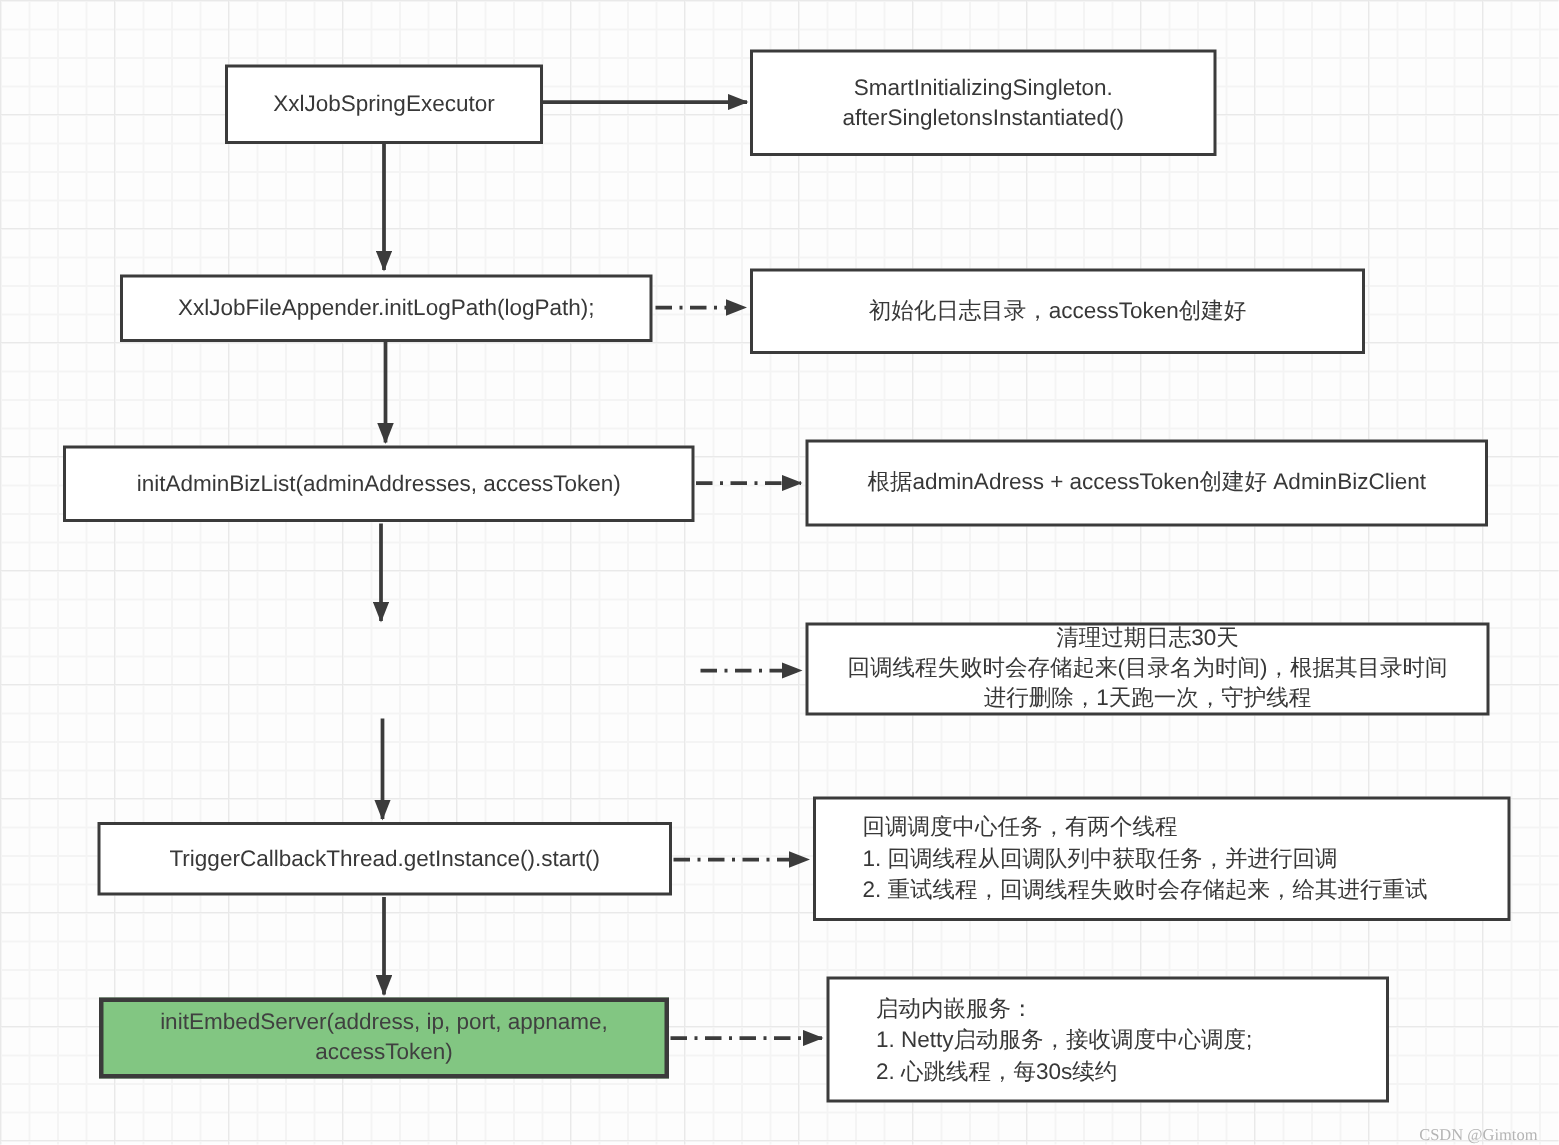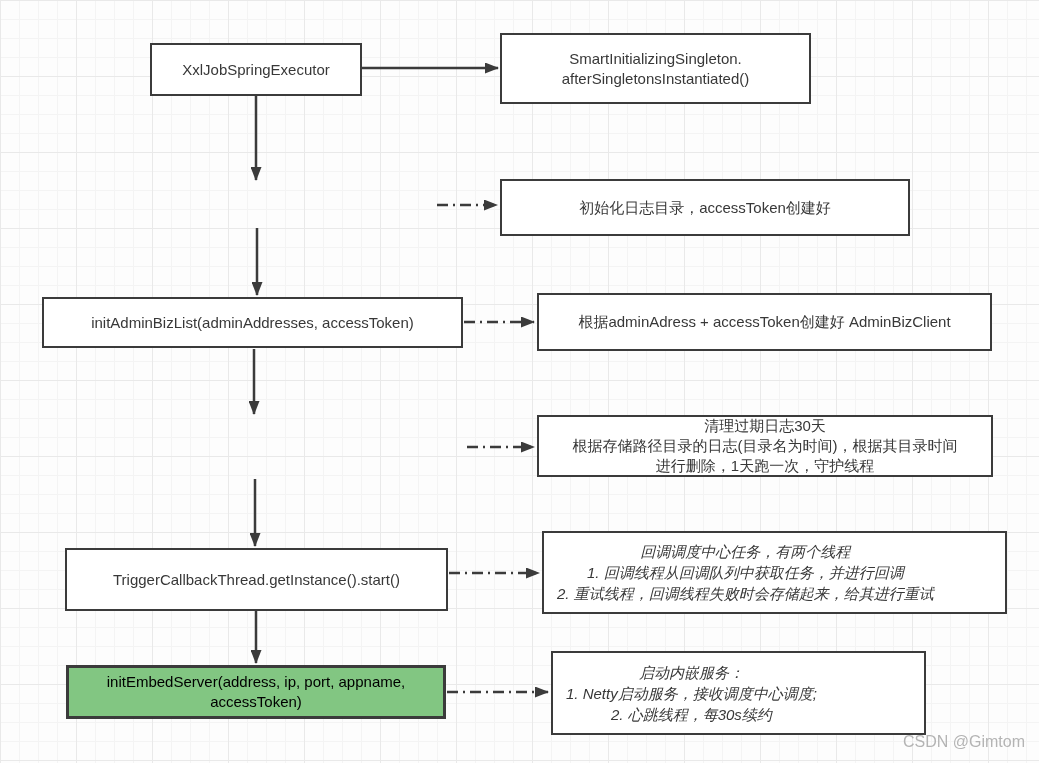--- a/index.html
+++ b/index.html
@@ -37,39 +37,39 @@
     justify-content: center;
     text-align: center;
     font-size: 15px;
     line-height: 20px;
     white-space: pre-line;
     padding: 2px 6px;
   }
 
   .node.left {
     justify-content: flex-start;
-    text-align: center;
-    padding-left: 13px;
+    text-align: left;
+    padding-left: 31px;
     padding-right: 8px;
     line-height: 21px;
-    font-style: italic;
   }
 
   .node.green {
     background: #82c682;
     border-width: 3px;
-    color: #000000;
+    color: #404040;
   }
 
   .watermark {
     position: absolute;
     right: 14px;
-    bottom: 12px;
-    font-size: 16px;
+    bottom: 0;
+    font-size: 11px;
     color: #b4b4b4;
+    font-family: Liberation Serif, serif;
   }
 </style>
 </head>
 <body>
 
 <div class="stage">
 
   <svg class="arrows" width="1039" height="763" viewBox="0 0 1039 763" xmlns="http://www.w3.org/2000/svg">
     <defs>
       <marker id="ah" viewBox="0 0 14 11" markerWidth="14" markerHeight="11" refX="13" refY="5.5" orient="auto" markerUnits="userSpaceOnUse">
@@ -93,33 +93,34 @@
 
     <line x1="256" y1="598" x2="256" y2="663" stroke="#3b3b3b" stroke-width="2.5" marker-end="url(#ah)"></line>
     <line x1="447" y1="692" x2="548" y2="692" stroke="#3b3b3b" stroke-width="2.5" stroke-dasharray="11 5 2 5" marker-end="url(#ah)"></line>
   </svg>
 
   <div class="node" style="left:500px; top:33px; width:311px; height:71px">SmartInitializingSingleton.
 afterSingletonsInstantiated()</div>
 
   <div class="node" style="left:150px; top:43px; width:212px; height:53px">XxlJobSpringExecutor</div>
 
+  <div class="node" style="left:80px; top:183px; width:355px; height:45px">XxlJobFileAppender.initLogPath(logPath);</div>
 
   <div class="node" style="left:500px; top:179px; width:410px; height:57px">初始化日志目录，accessToken创建好</div>
 
   <div class="node" style="left:42px; top:297px; width:421px; height:51px">initAdminBizList(adminAddresses, accessToken)</div>
 
   <div class="node" style="left:537px; top:293px; width:455px; height:58px">根据adminAdress + accessToken创建好 AdminBizClient</div>
 
 
   <div class="node" style="left:537px; top:415px; width:456px; height:62px">清理过期日志30天
-根据存储路径目录的日志(目录名为时间)，根据其目录时间
+回调线程失败时会存储起来(目录名为时间)，根据其目录时间
 进行删除，1天跑一次，守护线程</div>
 
-  <div class="node" style="left:65px; top:548px; width:383px; height:63px">TriggerCallbackThread.getInstance().start()</div>
+  <div class="node" style="left:65px; top:548px; width:383px; height:49px">TriggerCallbackThread.getInstance().start()</div>
 
   <div class="node left" style="left:542px; top:531px; width:465px; height:83px">回调调度中心任务，有两个线程
 1. 回调线程从回调队列中获取任务，并进行回调
 2. 重试线程，回调线程失败时会存储起来，给其进行重试</div>
 
   <div class="node green" style="left:66px; top:665px; width:380px; height:54px">initEmbedServer(address, ip, port, appname,
 accessToken)</div>
 
   <div class="node left" style="left:551px; top:651px; width:375px; height:84px">启动内嵌服务：
 1. Netty启动服务，接收调度中心调度;

